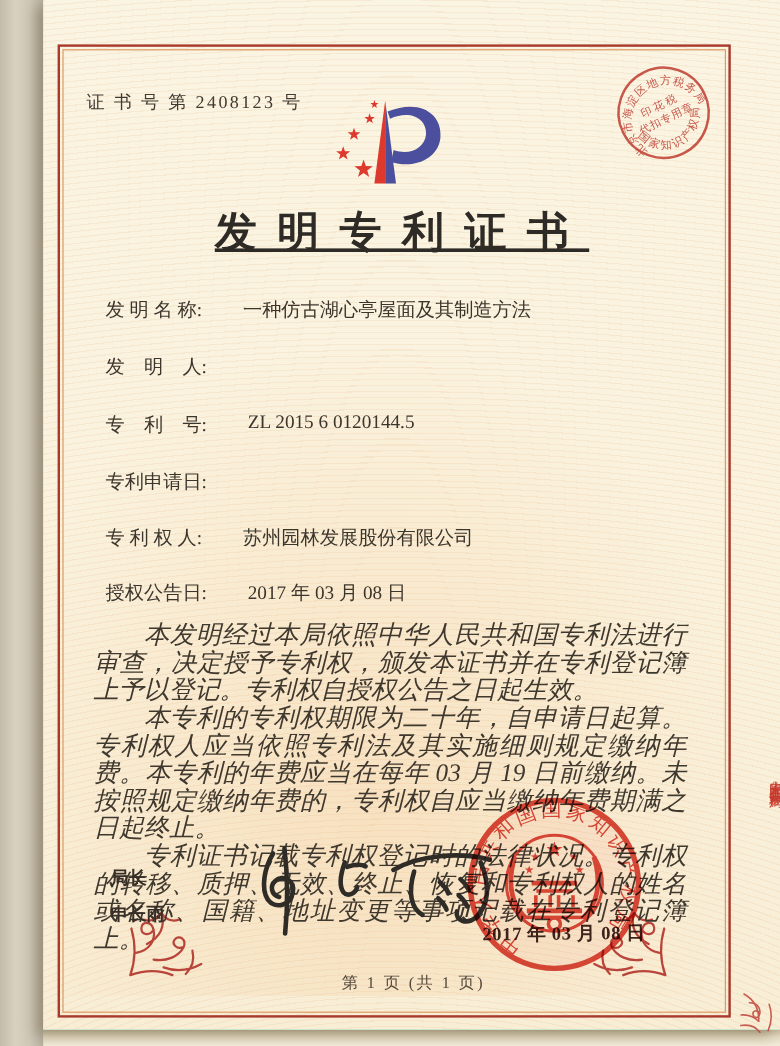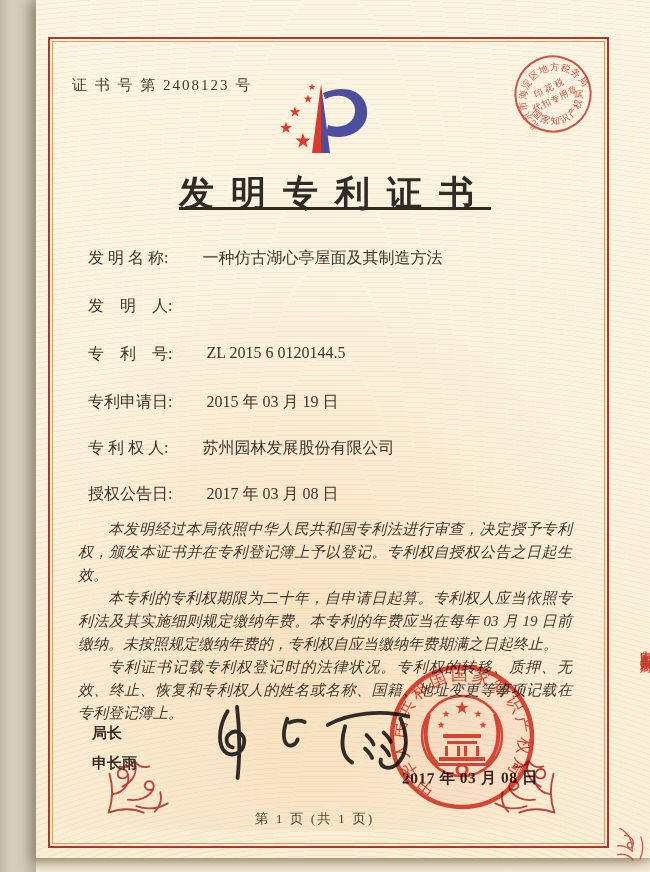--- a/index.html
+++ b/index.html
@@ -50,38 +50,38 @@
     text-decoration:underline;
   }
   .logo{position:absolute;left:270px;top:78px;width:110px;height:85px;}
   .fields{position:absolute;left:88px;top:248px;width:480px;}
   .field-row{display:flex;margin-bottom:0;position:absolute;left:0;font-size:16px;gap:24px;}
   .field-label{color:#3c352c;white-space:nowrap;}
   .field-value{margin-left:10px;color:#3c352c;white-space:nowrap;}
   .r1{top:0px}.r2{top:48px}.r3{top:96px}.r4{top:144px}.r5{top:190px}.r6{top:236px}
   .body-text{
     position:absolute;left:78px;top:518px;width:494px;
-    font-size:15px;line-height:23px;text-align:justify;
+    font-size:21px;line-height:23px;text-align:justify;
     font-style:italic;color:#3f382e;
   }
   .body-text p{margin:0;text-indent:2em;}
   .signer{position:absolute;left:92px;top:718px;font-size:15px;font-weight:600;line-height:30px;color:#372f27;}
   .autograph{position:absolute;left:196px;top:694px;width:230px;height:88px;transform:rotate(-2deg);}
   .seal{position:absolute;left:387px;top:662px;width:150px;height:150px;mix-blend-mode:multiply;opacity:.95;}
   .seal-date{
     position:absolute;left:402px;top:768px;font-size:15.5px;font-weight:700;
     color:#3e2721;letter-spacing:.5px;mix-blend-mode:multiply;transform:rotate(-.5deg);
   }
   .tax-stamp{
     position:absolute;left:504px;top:45px;width:98px;height:98px;
     transform:rotate(-26deg);mix-blend-mode:multiply;opacity:.88;
   }
   .page-footer{
     position:absolute;left:48px;top:810px;width:533px;text-align:center;
-    font-size:13.5px;color:#52473a;letter-spacing:2px;
+    font-size:13.5px;color:#52473a;letter-spacing:2px;padding-left:30px;
   }
   .edge-seal-text{
     position:absolute;left:617px;top:641px;width:34px;height:162px;overflow:hidden;
     writing-mode:vertical-rl;text-orientation:upright;
     font-size:11px;letter-spacing:1px;color:rgba(200,55,42,.78);transform:rotate(1.5deg);
   }
   .flourish{position:absolute;width:74px;height:74px;}
   .fl-bl{left:53px;bottom:26px;}
   .fl-br{right:47px;bottom:26px;transform:scaleX(-1);}
   .fl-corner{left:612px;top:824px;width:44px;height:46px;transform:rotate(8deg);opacity:.85;}
@@ -150,21 +150,20 @@
     </div>
     <div class="field-row r2">
       <span class="field-label">发　明　人:</span>
     </div>
     <div class="field-row r3">
       <span class="field-label">专　利　号:</span>
       <span class="field-value">ZL 2015 6 0120144.5</span>
     </div>
     <div class="field-row r4">
       <span class="field-label">专利申请日:</span>
-      <span class="field-value">2015 年 03 月 19 日</span>
     </div>
     <div class="field-row r5">
       <span class="field-label">专 利 权 人:</span>
       <span class="field-value">苏州园林发展股份有限公司</span>
     </div>
     <div class="field-row r6">
       <span class="field-label">授权公告日:</span>
       <span class="field-value">2017 年 03 月 08 日</span>
     </div>
   </div>

